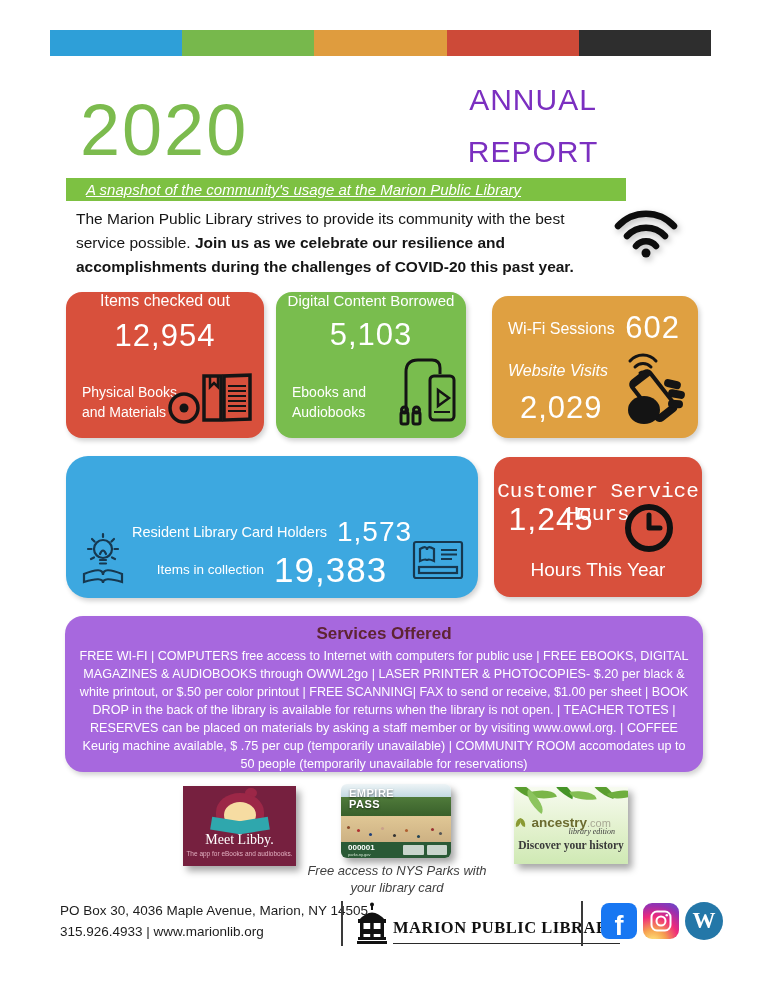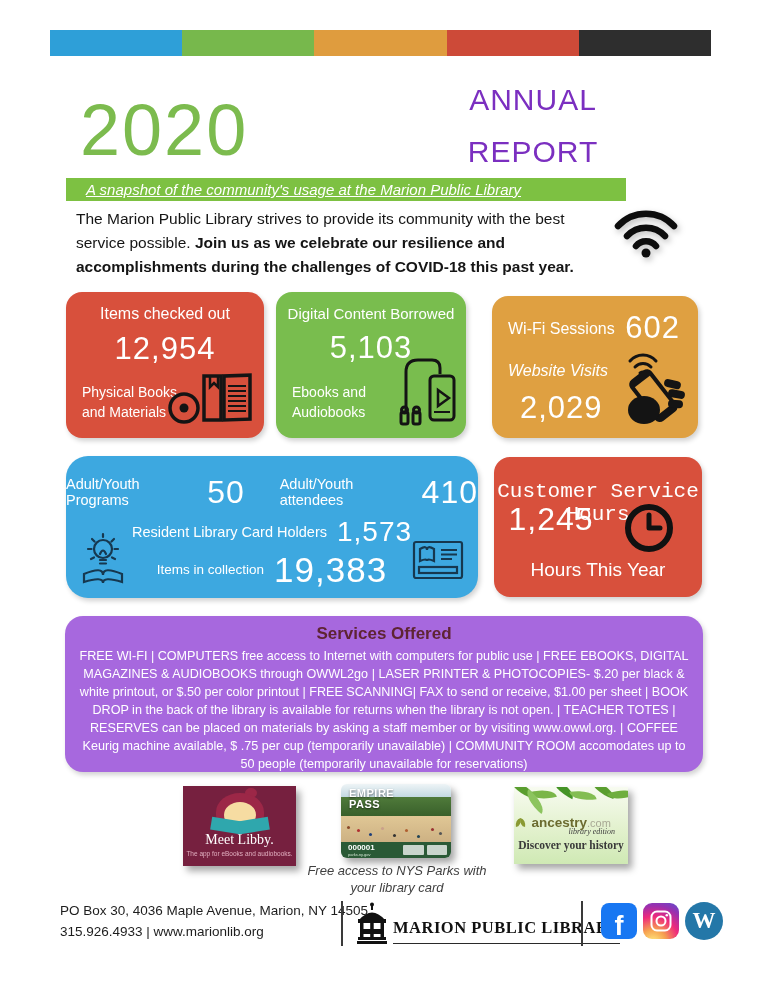--- a/index.html
+++ b/index.html
@@ -16,21 +16,21 @@
   .annual-report { position:absolute; left:448px; top:74px; width:170px; text-align:center;
                    font-size:30px; line-height:52px; letter-spacing:1px; }
   .banner { position:absolute; left:66px; top:178px; width:560px; height:23px;
             color:#fff; font-style:italic; font-size:15px; line-height:23px; padding-left:20px; }
   .intro { position:absolute; left:76px; top:207px; width:532px; font-size:15.5px; line-height:24px; }
   .intro .b { font-weight:bold; }
   .wifi-top { position:absolute; left:610px; top:205px; filter:drop-shadow(2px 3px 3px rgba(0,0,0,.25)); }
 
   
   .card { position:absolute; border-radius:16px; color:#fff; box-shadow:2px 3px 5px rgba(0,0,0,.18); }
-  .c-title { text-align:center; font-size:16px; padding-top:13px; }
+  .c-title { text-align:center; font-size:16px; }
   .c-value { text-align:center; font-size:31px; padding-top:8px; letter-spacing:1px; }
   .c-label { position:absolute; left:16px; bottom:16px; font-size:14px; line-height:20px; }
   .c-icon  { position:absolute; }
 
   #card-items   { left:66px;  top:292px; width:198px; height:146px; }
   #card-digital { left:276px; top:292px; width:190px; height:146px; }
   #card-wifi    { left:492px; top:296px; width:206px; height:142px; }
   #card-programs{ left:66px;  top:456px; width:412px; height:142px; border-radius:22px; }
   #card-hours   { left:494px; top:457px; width:208px; height:140px; }
 
@@ -140,21 +140,21 @@
     <div class="seg" style="background: rgb(46, 46, 46);"></div>
   </div>
 
   <div class="year" style="color: rgb(124, 187, 78);">2020</div>
   <div class="annual-report" style="color: rgb(123, 47, 192);">
     <div>ANNUAL</div>
     <div>REPORT</div>
   </div>
   <div class="banner" style="background: rgb(125, 193, 66); text-decoration: underline;">A snapshot of the community's usage at the Marion Public Library</div>
 
-  <p class="intro"><span>The Marion Public Library strives to provide its community with the best service possible.</span><span class="b"> Join us as we celebrate our resilience and accomplishments during the challenges of COVID-18 this past year.</span></p>
+  <p class="intro"><span>The Marion Public Library strives to provide its community with the best service possible.</span><span class="b"> Join us as we celebrate our resilience and accomplishments during the challenges of COVID-20 this past year.</span></p>
 
   <div class="wifi-top">
     <svg width="72" height="54" viewBox="0 0 72 54">
       <g fill="none" stroke="#0d0d0d" stroke-width="6.5" stroke-linecap="round">
         <path d="M8 21 A 38 38 0 0 1 64 21"></path>
         <path d="M17 31 A 26 26 0 0 1 55 31"></path>
         <path d="M26 41 A 13 13 0 0 1 46 41"></path>
       </g>
       <circle cx="36" cy="48" r="4.5" fill="#0d0d0d"></circle>
     </svg>
@@ -224,27 +224,20 @@
         </g>
         <ellipse cx="26" cy="66" rx="16" ry="14" fill="#141414"></ellipse>
         <rect x="46" y="36" width="17" height="8" rx="4" fill="#141414" transform="rotate(14 54 40)"></rect>
         <rect x="50" y="46" width="17" height="8" rx="4" fill="#141414" transform="rotate(10 58 50)"></rect>
         <rect x="50" y="56" width="15" height="8" rx="4" fill="#141414" transform="rotate(4 57 60)"></rect>
       </svg>
     </div>
   </div>
 
   <div class="card" id="card-programs" style="background: rgb(61, 168, 224);">
-    <div class="prow p1">
-      <span class="lab">Adult/Youth Programs</span>
-      <span class="num">50</span>
-      <span class="gap"></span>
-      <span class="lab">Adult/Youth attendees</span>
-      <span class="num">410</span>
-    </div>
     <div class="prow p2">
       <span class="lab">Resident Library Card Holders</span>
       <span class="num">1,573</span>
     </div>
     <div class="prow p3">
       <span class="lab">Items in collection</span>
       <span class="num">19,383</span>
     </div>
     <div class="icon-bulb">
       <svg width="46" height="54" viewBox="0 0 46 54" fill="none" stroke="#16384f" stroke-width="2.2" stroke-linecap="round">

